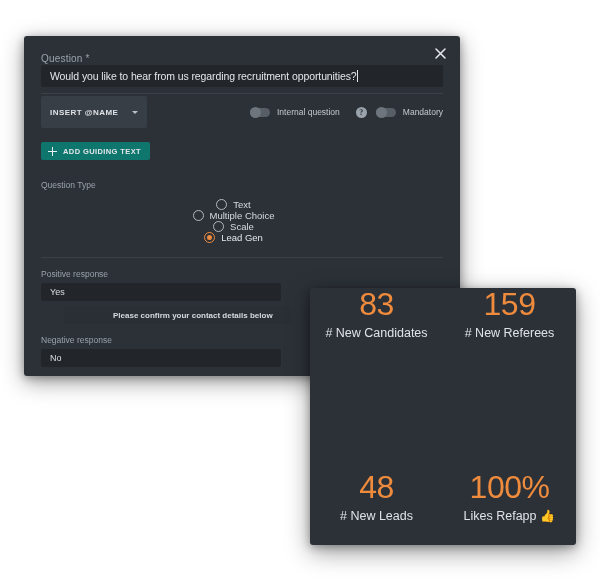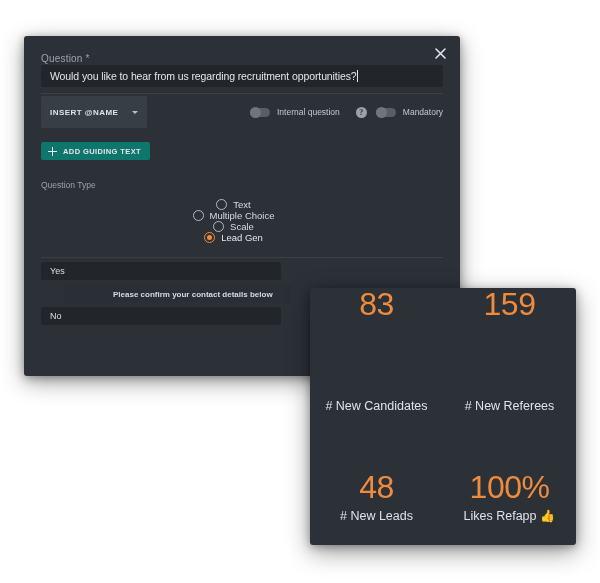--- a/index.html
+++ b/index.html
@@ -294,21 +294,21 @@
     grid-template-rows: 1fr 1fr;
     width: 100%;
     height: 100%;
   }
   .stat-cell {
     display: flex;
     flex-direction: column;
     align-items: center;
     justify-content: center;
   }
-  .stat-cell.r1 { justify-content: space-between; padding-bottom: 4px; }
+  .stat-cell.r1 { justify-content: flex-start; padding-bottom: 4px; }
   .stat-cell.r2 { justify-content: flex-end; padding-bottom: 22px; }
   .stat-value {
     font-size: 32px;
     color: #ef8b3d;
     line-height: 1;
     font-weight: normal;
     letter-spacing: -0.5px;
   }
   .stat-label {
     font-size: 12.5px;
@@ -389,28 +389,30 @@
         <span class="radio-label">Scale</span>
       </div>
       <div class="radio-item selected">
         <span class="radio-circle"></span>
         <span class="radio-label">Lead Gen</span>
       </div>
     </div>
 
     <div class="rule2"></div>
 
+    <div class="resp-label">Positive response</div>
     <div class="resp-input">
       <span class="val">Yes</span>
     </div>
 
     <div class="guiding-text-box">
       <span class="val">Please confirm your contact details below</span>
     </div>
 
+    <div class="resp-label">Negative response</div>
     <div class="resp-input">
       <span class="val">No</span>
     </div>
 
   </div>
 </div>
 
 <div id="stats-panel">
   <div class="stats-grid">
 

